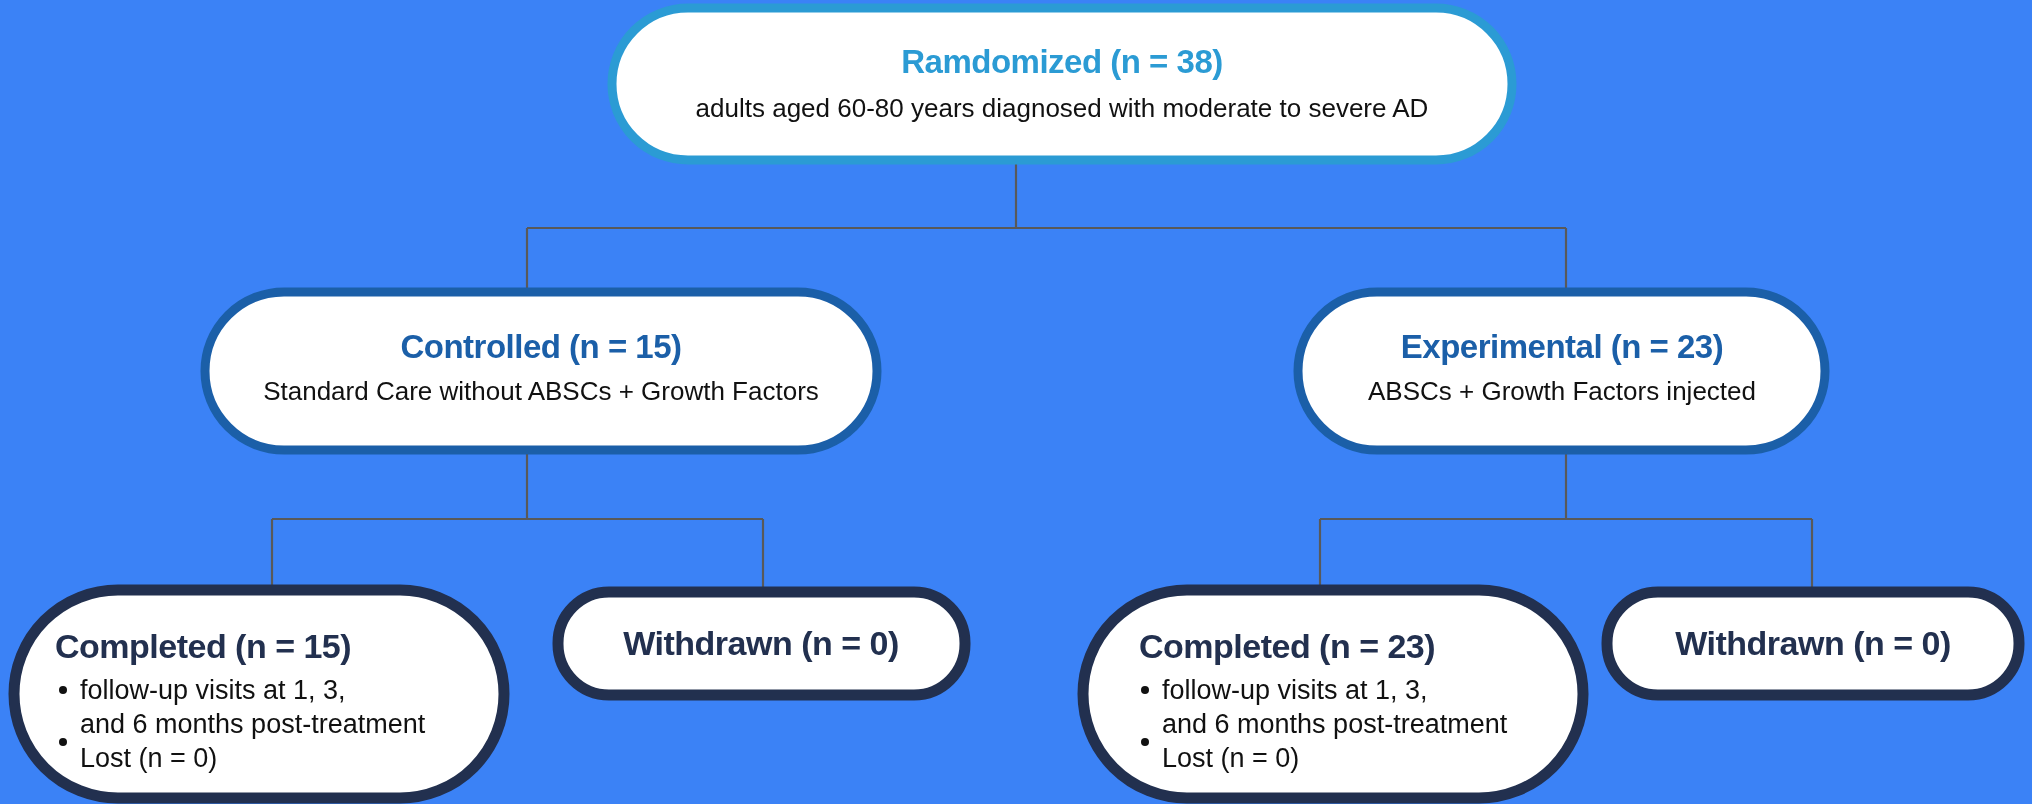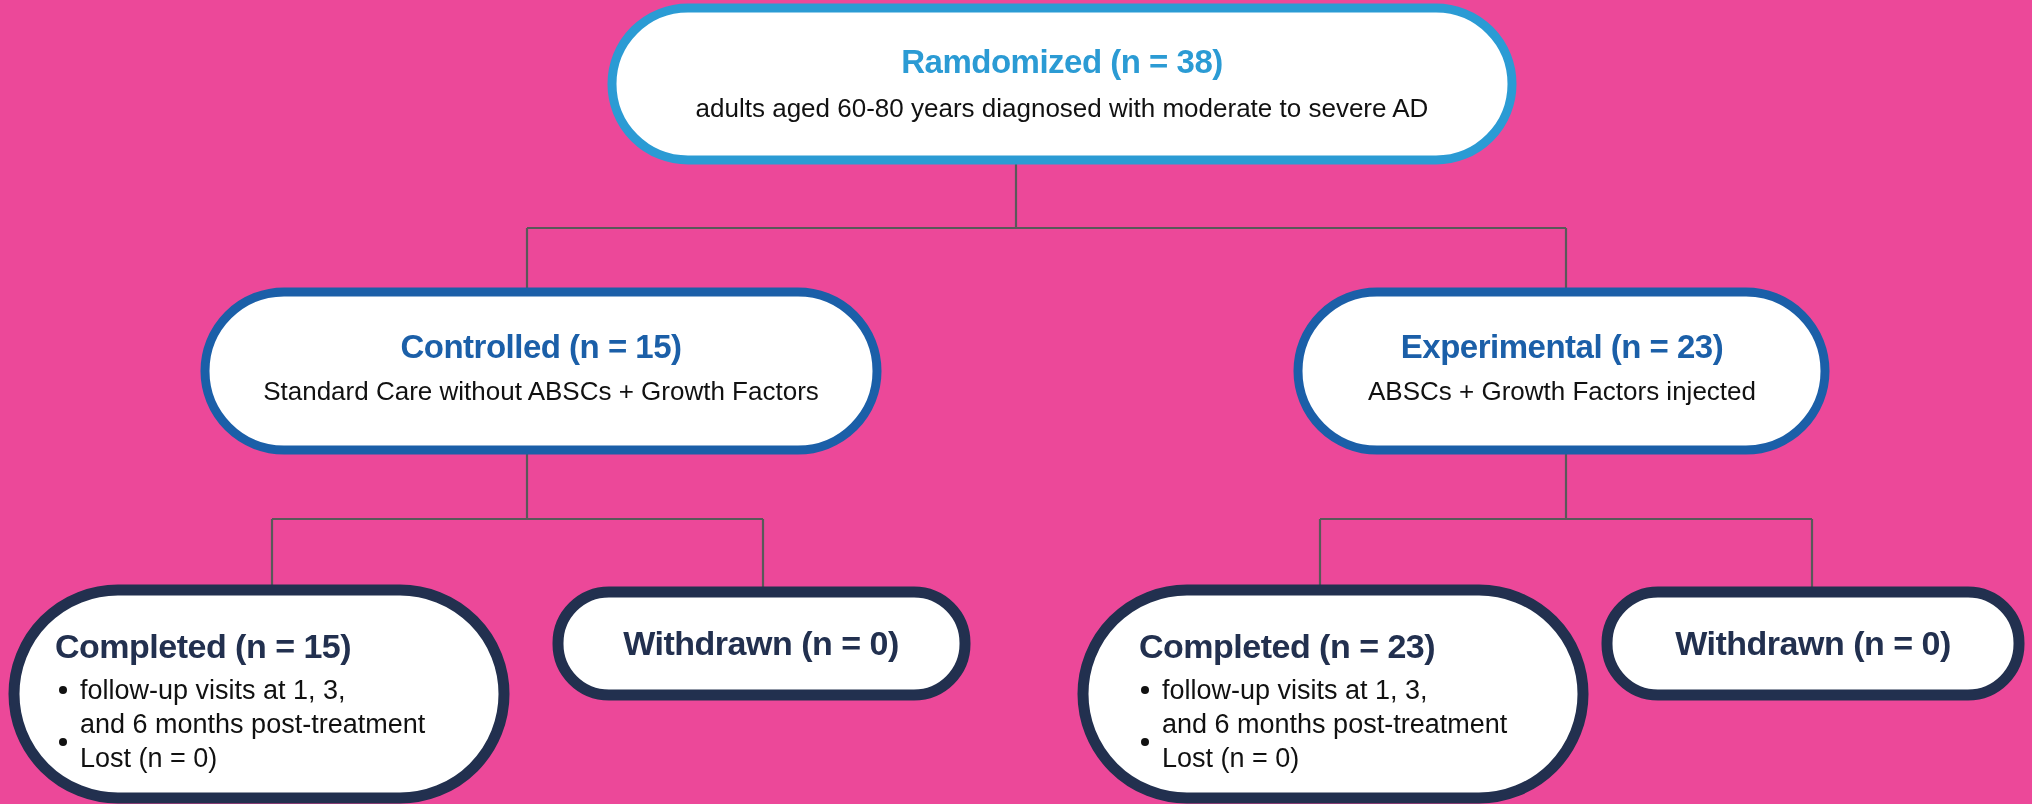--- a/index.html
+++ b/index.html
@@ -10,21 +10,21 @@
   body {
     width: 2032px;
     height: 804px;
     font-family: "Liberation Sans", sans-serif;
     overflow: hidden;
   }
   #flowchart-root {
     position: relative;
     width: 2032px;
     height: 804px;
-    background: #ec4899;
+    background: #3b82f6;
   }
   svg.chart-canvas {
     position: absolute;
     top: 0;
     left: 0;
     width: 2032px;
     height: 804px;
   }
   .node-box {
     fill: #ffffff;

